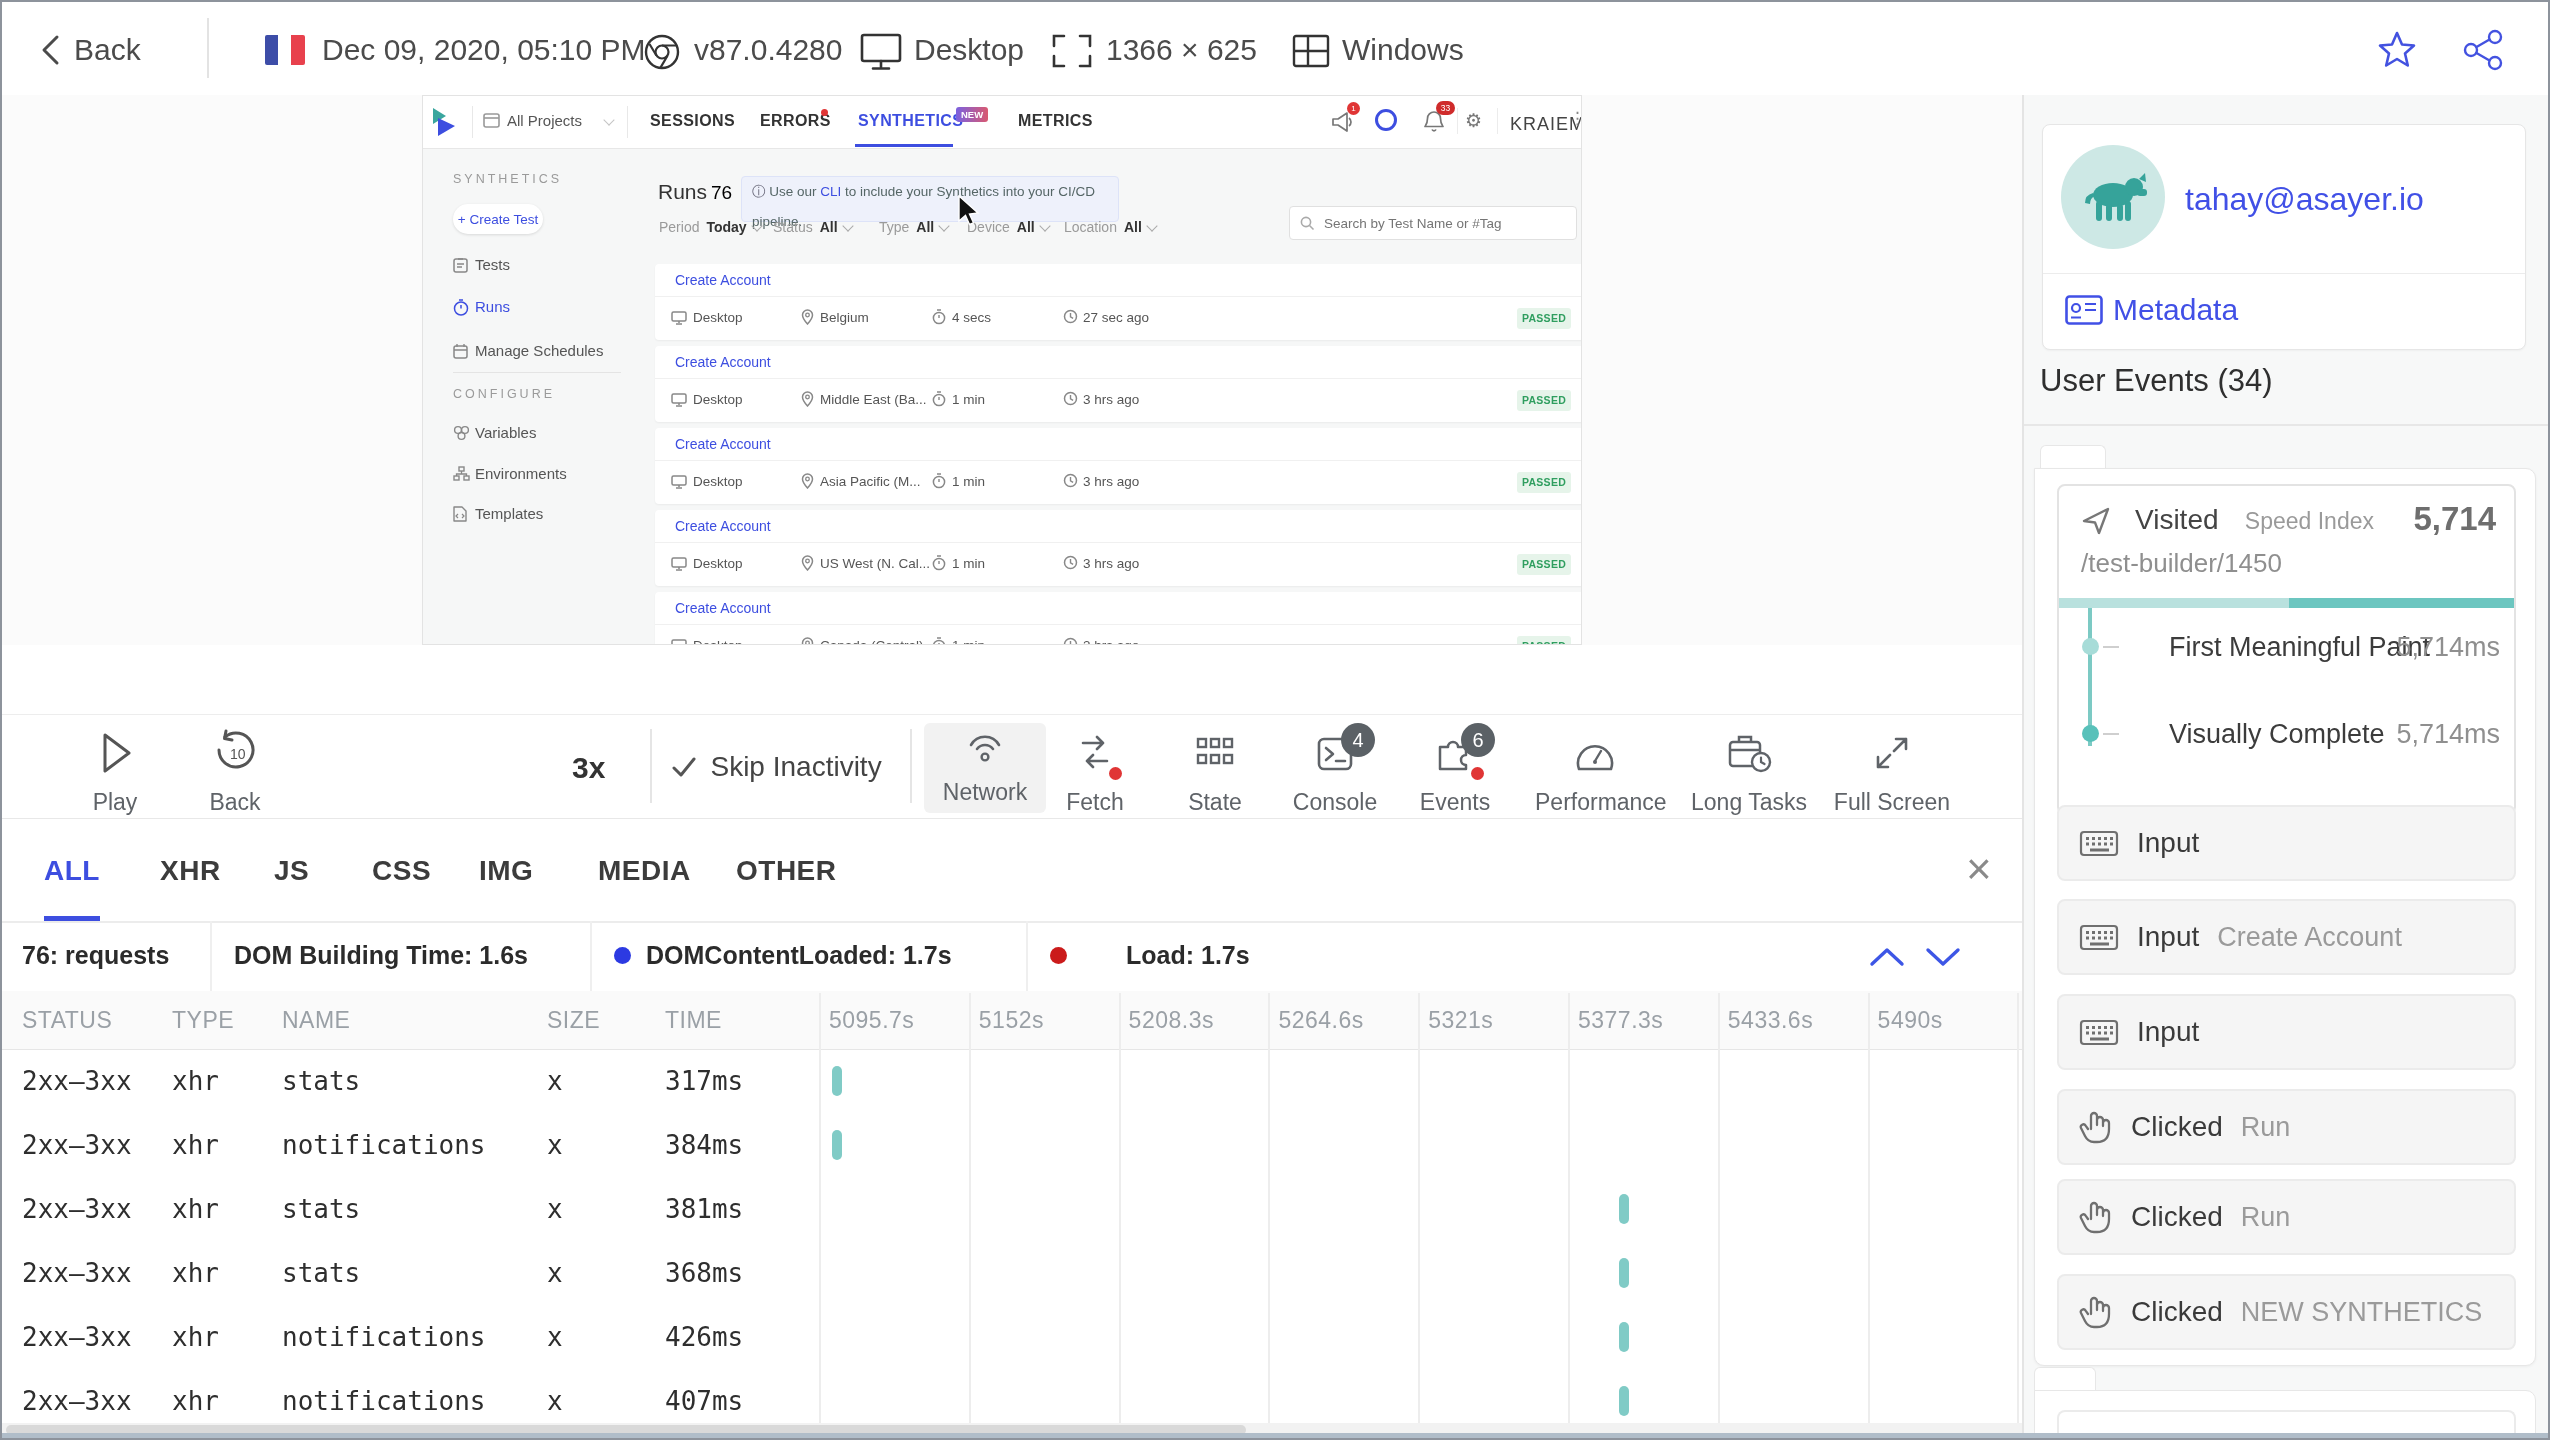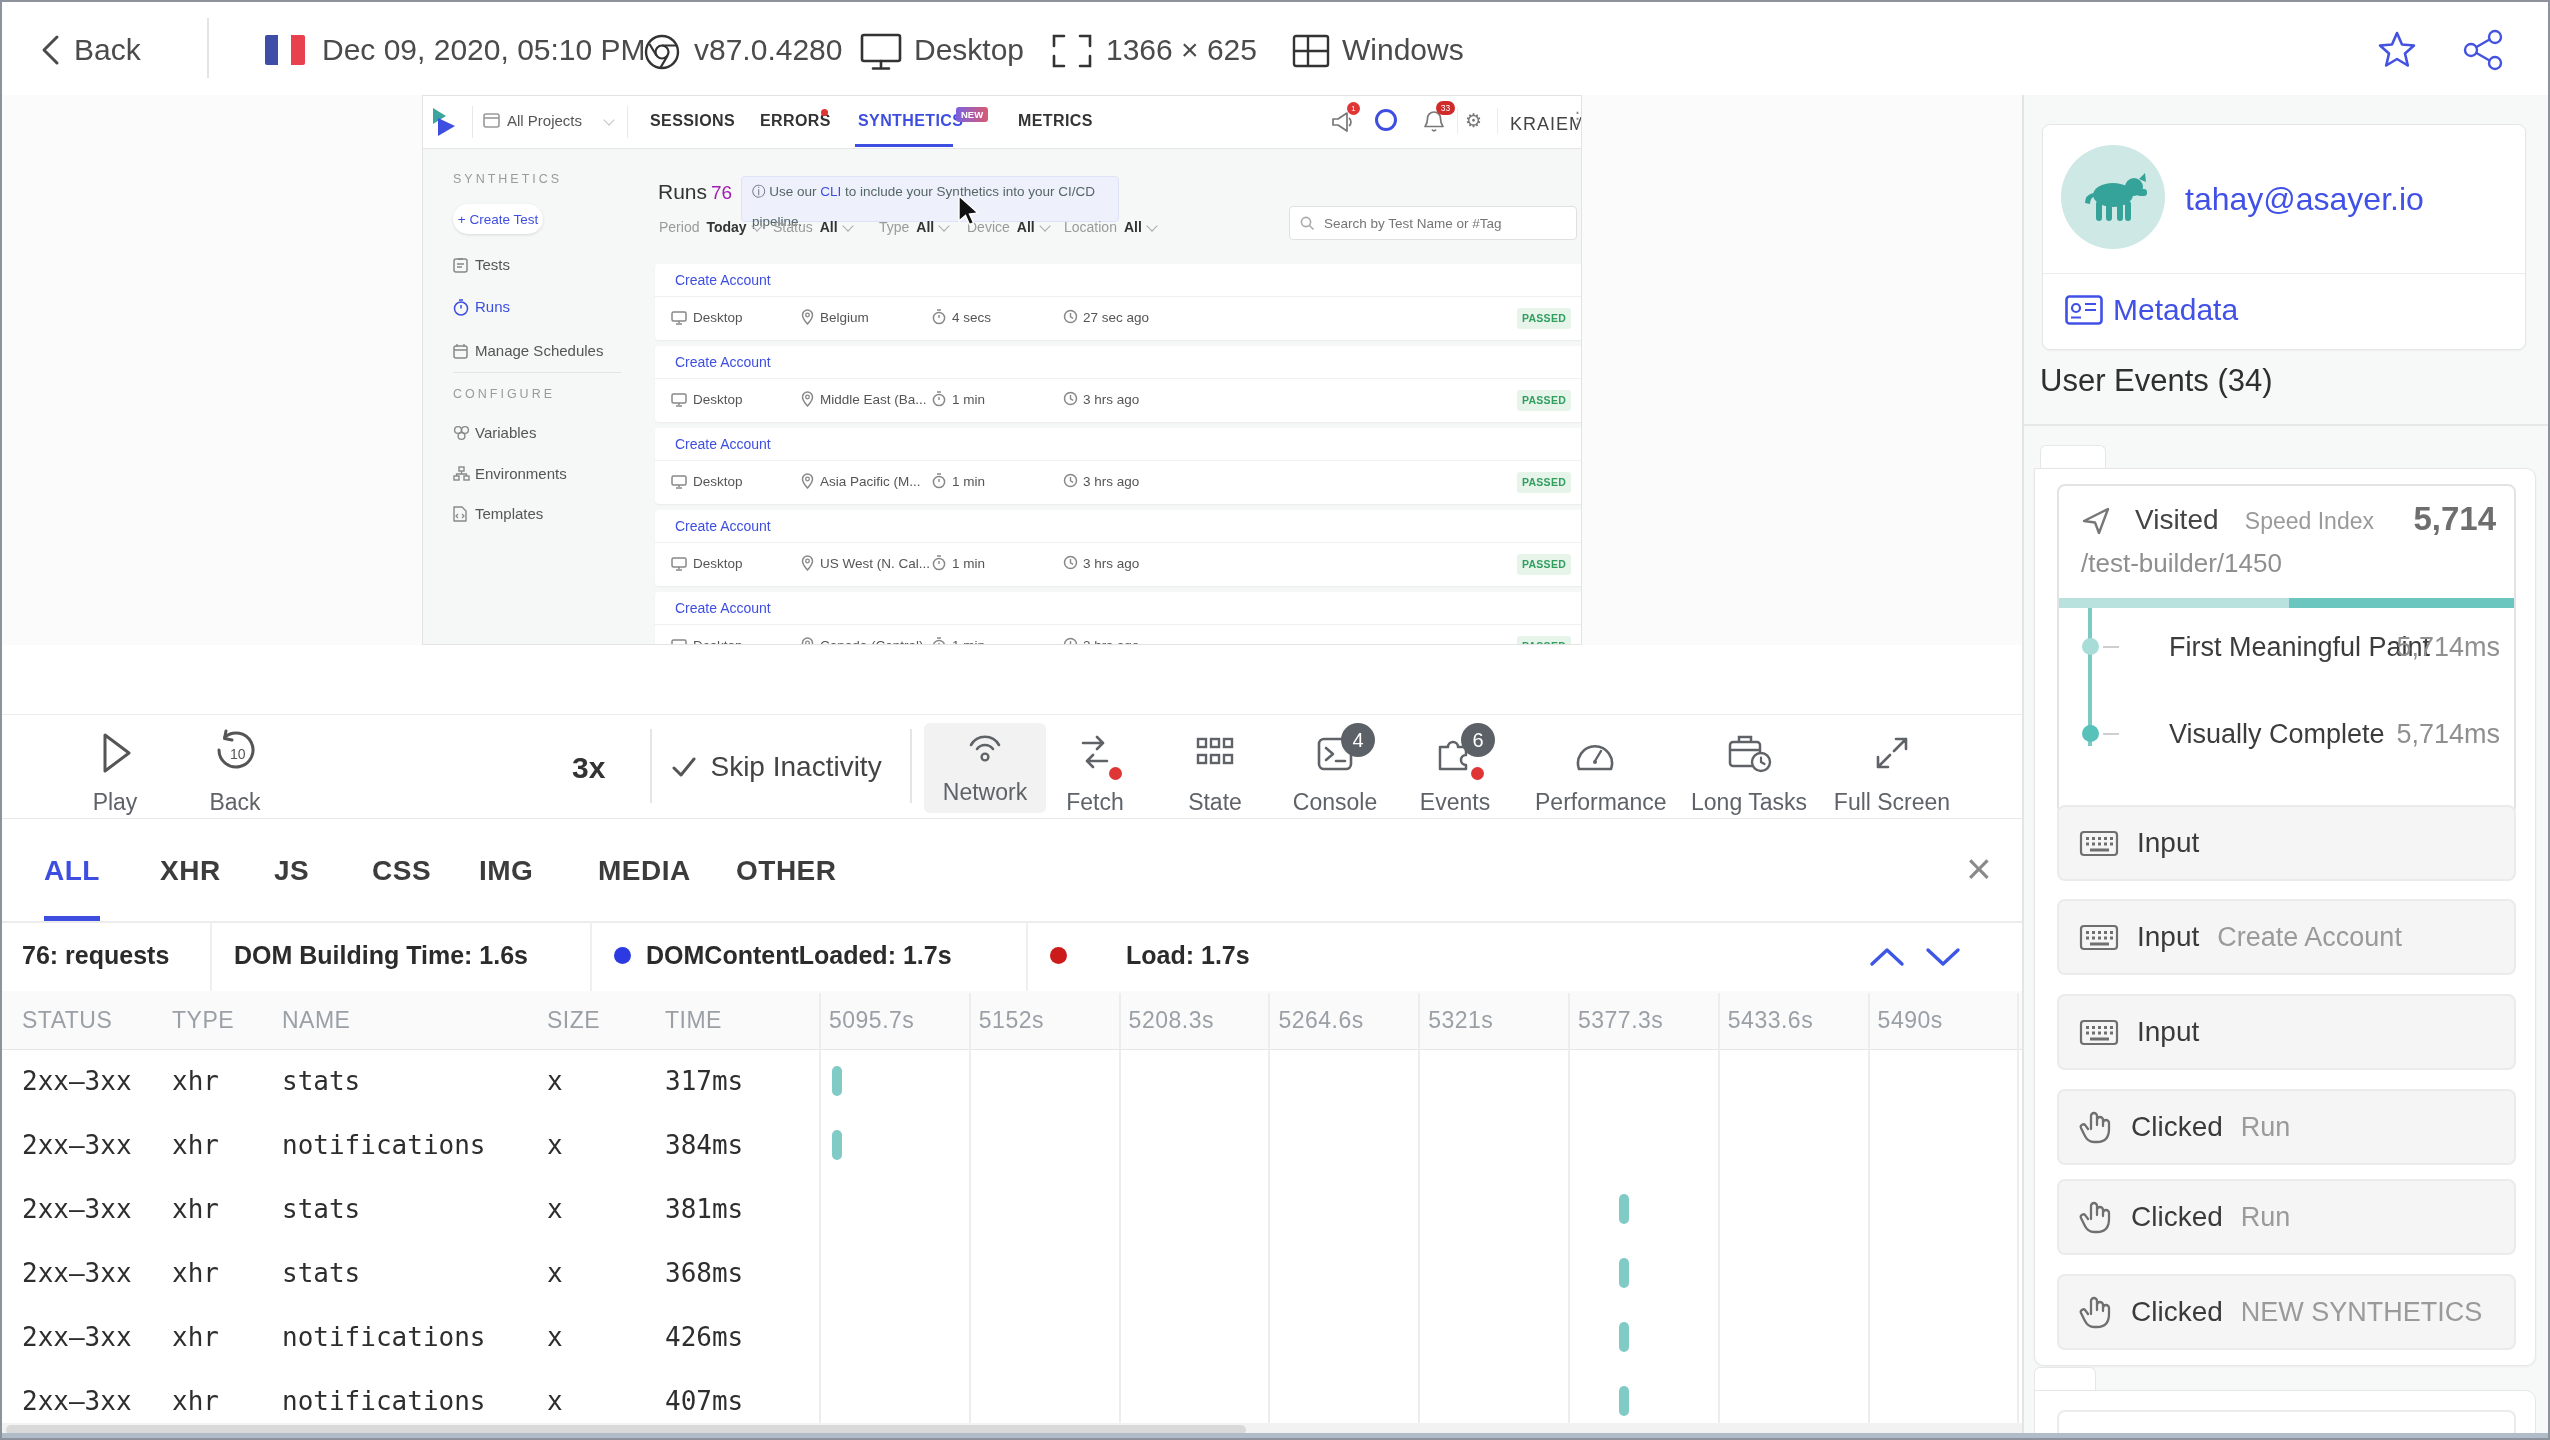--- a/index.html
+++ b/index.html
@@ -193,21 +193,21 @@
           <svg class="side-ic" width="14" height="16">
               <path d="M1 1 h8 l4 4 v10 H1 Z" style="stroke:#888;stroke-width:1.4;fill:none;stroke-linejoin:round;"></path>
               <path d="M5 8 l-2 2 2 2 M9 8 l2 2 -2 2" style="stroke:#888;stroke-width:1.2;fill:none;"></path>
             </svg>
           <span>Templates</span>
         </div>
       </div>
 
       <div>
         <span class="abs" style="left:235px;top:84px;font-size:21px;font-weight:500;color:#333;">Runs</span>
-        <span class="abs" style="left:288px;top:86px;font-size:19px;color:#a21caf;">76</span>
+        <span class="abs" style="left:288px;top:86px;font-size:19px;color:#000000;">76</span>
         <div class="abs" style="left:318px;top:80px;width:378px;height:46px;background:#eef1fb;border:1px solid #dde3f8;border-radius:4px;line-height:30px;padding-left:10px;font-size:13.5px;color:#566;box-sizing:border-box;">
           <span style="color:#667;">ⓘ</span>
           <span>Use our </span><span style="color:#3d4ee0;cursor:pointer;">CLI</span><span> to include your Synthetics into your CI/CD pipeline.</span>
         </div>
         <div id="appfilters">
             <div class="abs" style="top: 122px; cursor: pointer; left: 236px;">
     <span class="filt-lab">Period</span><span class="filt-val">Today</span><span class="chev"></span>
   </div>
             <div class="abs" style="top: 122px; cursor: pointer; left: 350px;">
     <span class="filt-lab">Status</span><span class="filt-val">All</span><span class="chev"></span>

